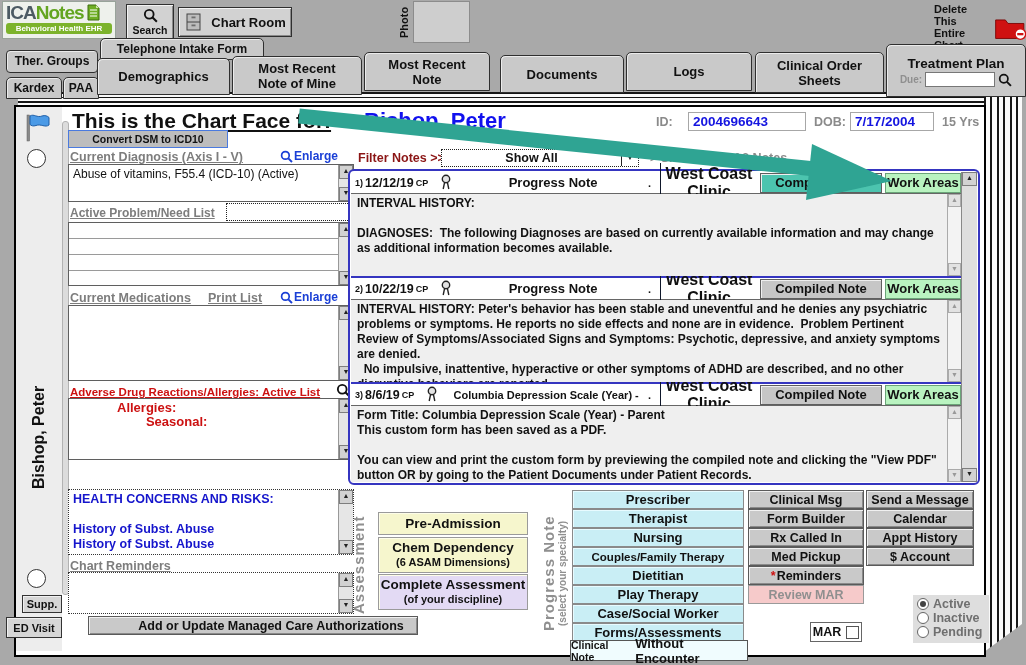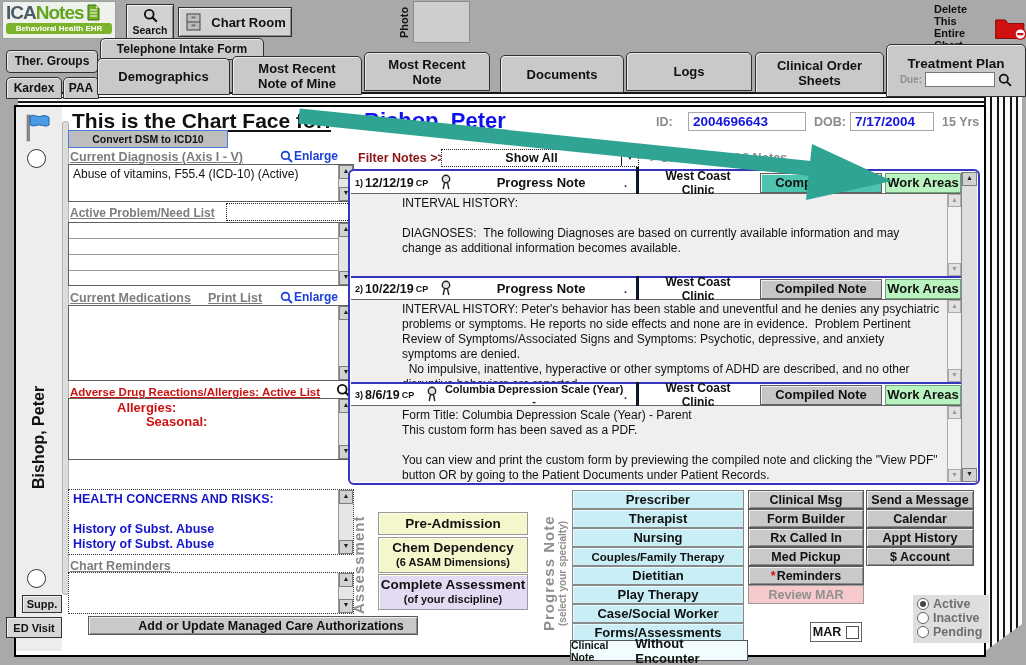--- a/index.html
+++ b/index.html
@@ -72,29 +72,29 @@
   .note{display:flex;flex-direction:column;height:104px;}
   .note.grow{flex:1;height:auto;}
   .note + .note{border-top:2px solid #3535c0;}
   .nhead{height:21px;display:flex;align-items:center;border-bottom:1px solid #666;background:#fff;padding-left:4px;}
   .nnum{font-size:9px;font-weight:bold;}
   .ndate{font-size:12.5px;font-weight:bold;margin:0 2px;}
   .ntag{font-size:9px;font-weight:bold;margin-right:6px;}
   .ntype{flex:1;text-align:center;font-size:13px;font-weight:bold;}
   .ntype.sm{font-size:11px;}
   .ndot{width:12px;font-size:11px;font-weight:bold;}
-  .nclinic{width:94px;text-align:center;font-size:12px;font-weight:bold;border-left:3px solid #0f172a;padding:2px 12px;}
+  .nclinic{width:94px;text-align:center;font-size:16px;font-weight:bold;border-left:1px solid #0f172a;padding:2px 1px;}
   .cnote-btn{width:120px;height:18px;margin:0 3px;background:#c6c6c6;border:1px solid #5e5e5e;
     box-shadow:inset 1px 1px 0 #efefef;font-size:13px;font-weight:bold;display:flex;align-items:center;justify-content:center;cursor:pointer;}
   .cnote-btn.hl{background:#4cc4af;}
   .work-btn{width:74px;height:18px;background:#b9f3c0;border:1px solid #6aa478;
     font-size:13px;font-weight:bold;display:flex;align-items:center;justify-content:center;cursor:pointer;}
   .nbody{flex:1;position:relative;background:#efefef;overflow:hidden;}
-  .nbody .txt{position:absolute;left:0;top:0;right:14px;bottom:0;padding:2px 6px;font-size:12px;font-weight:normal;
-    line-height:15px;white-space:pre-wrap;overflow:hidden;margin-left:45px;}
+  .nbody .txt{position:absolute;left:0;top:0;right:14px;bottom:0;padding:2px 6px;font-size:12px;font-weight:bold;
+    line-height:15px;white-space:pre-wrap;overflow:hidden;}
   .nscroll{position:absolute;right:0;top:0;bottom:0;width:13px;background:#f3f3f3;border-left:1px solid #aaa;
     display:flex;flex-direction:column;justify-content:space-between;}
   .nscroll .sb{background:#e2e2e2;border:1px solid #aaa;color:#999;height:11px;line-height:9px;}
   
   .vlabel{color:#8f8f8f;font-weight:bold;writing-mode:vertical-rl;transform:rotate(180deg);text-align:center;}
   .ybtn{position:absolute;left:362px;width:148px;background:#f6f6cd;border:1px solid #9a9a9a;box-shadow:inset 1px 1px 0 #fdfde8;
     display:flex;flex-direction:column;align-items:center;justify-content:center;line-height:14px;cursor:pointer;}
   .ybtn .t{font-size:13.5px;font-weight:bold;}
   .ybtn .s{font-size:11px;font-weight:bold;}
   .ybtn.lav{background:#e3daf4;}

